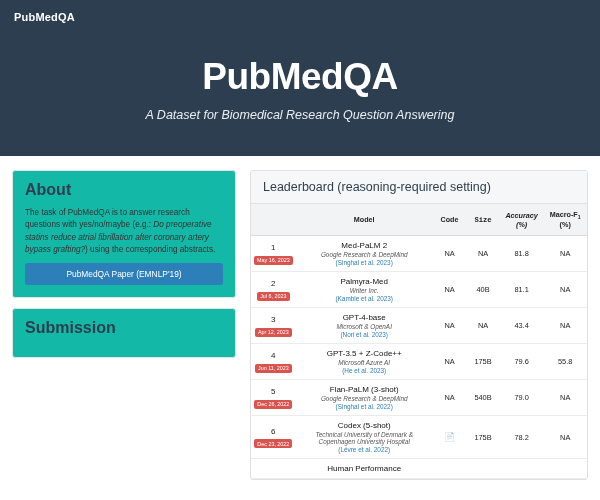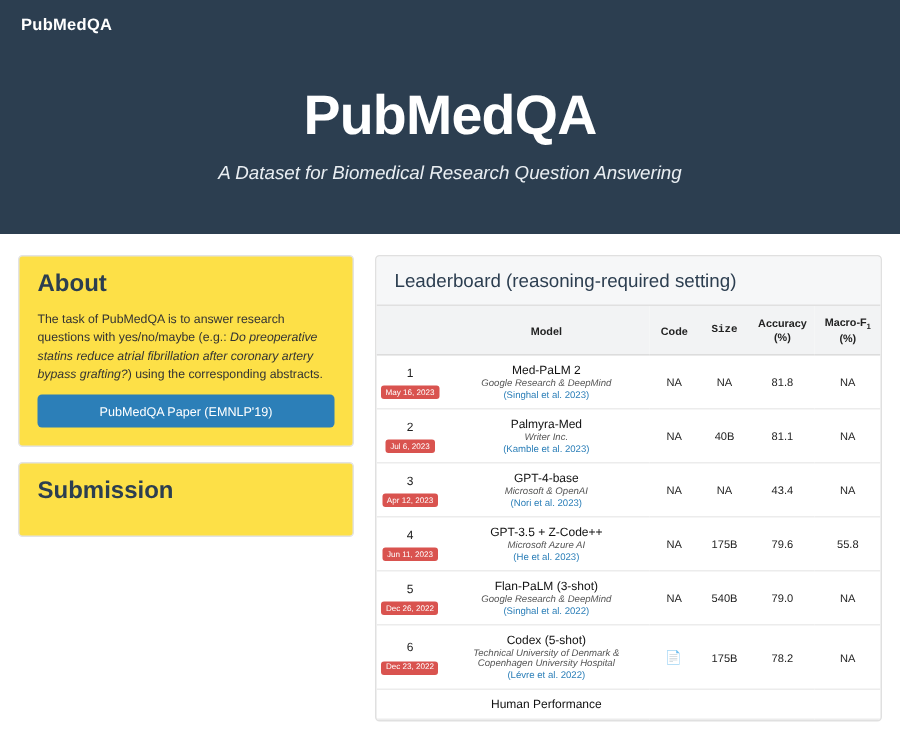--- a/index.html
+++ b/index.html
@@ -53,21 +53,21 @@
     flex: 0 0 224px;
   }
   .right-col {
     flex: 1 1 auto;
     min-width: 0;
   }
   .panel {
     border: 1px solid #e3e3e3;
     border-radius: 3px;
     padding: 10px 12px 12px 12px;
-    background: #fde047;
+    background: #14b8a6;
     margin-bottom: 10px;
   }
   .panel h2 {
     margin: 0 0 8px 0;
     font-size: 16px;
     font-weight: bold;
     color: #2c3e50;
   }
   .panel p {
     margin: 0 0 7px 0;
@@ -136,21 +136,21 @@
     white-space: nowrap;
   }
   .model-name { font-size: 8px; color: #111; }
   .model-org { font-size: 6.4px; color: #555; font-style: italic; margin-top: 1px; }
   .model-org2 { font-size: 6.4px; color: #555; font-style: italic; }
   .model-cite { font-size: 6.4px; color: #2c7fb8; margin-top: 1px; }
   .col-rank { width: 13%; }
   .col-model { width: 41%; }
   .col-code { width: 10%; }
   .col-size { width: 10%; font-family: Liberation Mono, monospace; }
-  .col-acc { width: 13%; }
+  .col-acc { width: 13%; font-style: italic; }
   .col-f1 { width: 13%; }
   .doc-icon { color: #2c7fb8; font-size: 9px; }
   .sub { font-size: 5.2px; vertical-align: sub; }
 </style>
 </head>
 <body>
 
 <div class="navbar">
   <span class="brand">PubMedQA</span>
 </div>

